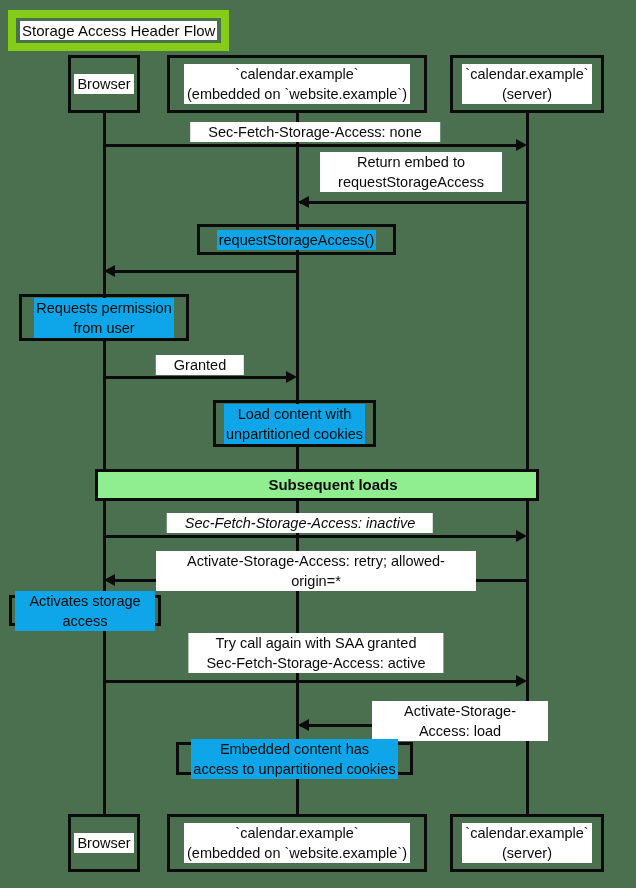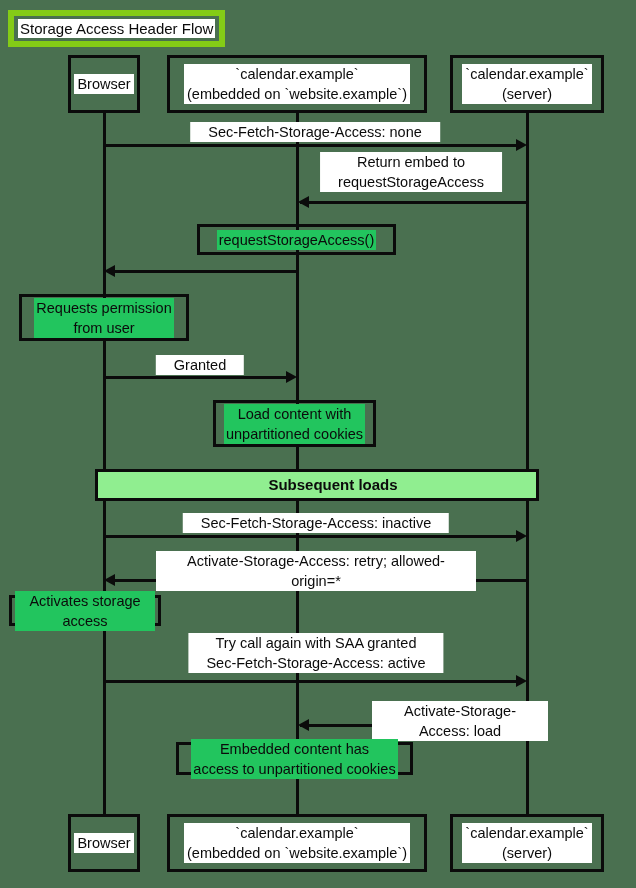--- a/index.html
+++ b/index.html
@@ -17,21 +17,21 @@
     position: relative;
     width: 636px;
     height: 888px;
   }
 
   
   .title-box {
     position: absolute;
     left: 8px;
     top: 10px;
-    border: 6px solid #84cc16;
+    border: 8px solid #84cc16;
     background: transparent;
     padding: 3px 4px;
     box-sizing: border-box;
   }
   .title-box .title-text {
     background: #ffffff;
     color: #0b0b0b;
     font-size: 15px;
     line-height: 19px;
     padding: 0 2px;
@@ -103,21 +103,21 @@
     position: absolute;
     border: 3px solid #0b0b0b;
     background: transparent;
     box-sizing: border-box;
     display: flex;
     align-items: center;
     justify-content: center;
     padding: 2px 3px;
   }
   .note-box .note-text {
-    background: #22c55e;
+    background: #0ea5e9;
     color: #0b0b0b;
     font-size: 14.5px;
     line-height: 20px;
     text-align: center;
     white-space: pre-line;
     padding: 0 2px;
     display: inline-block;
   }
 
   
@@ -194,21 +194,21 @@
     <span class="note-text">Load content with
 unpartitioned cookies</span>
   </div>
 
   <div class="section-band" style="left:95px; top:469px; width:444px; height:32px; background:#90ee90;">
     <span class="band-text">Subsequent loads</span>
   </div>
 
   <div class="msg-line" style="left:104px; top:535px; width:418px;"></div>
   <div class="arrow-head right" style="left:516px; top:530px;"></div>
-  <div class="msg-label" style="left:316px; top:513px;">Sec-Fetch-Storage-Access: inactive</div>
+  <div class="msg-label" style="left:300px; top:513px;font-style:italic;">Sec-Fetch-Storage-Access: inactive</div>
 
   <div class="msg-line" style="left:108px; top:579px; width:419px;"></div>
   <div class="arrow-head left" style="left:104px; top:574px;"></div>
   <div class="msg-label" style="left:316px; top:551px;">Activate-Storage-Access: retry; allowed-origin=*</div>
 
   <div class="note-box" style="left:9px; top:595px; width:152px; height:31px;">
     <span class="note-text">Activates storage access</span>
   </div>
 
   <div class="msg-line" style="left:104px; top:680px; width:418px;"></div>

